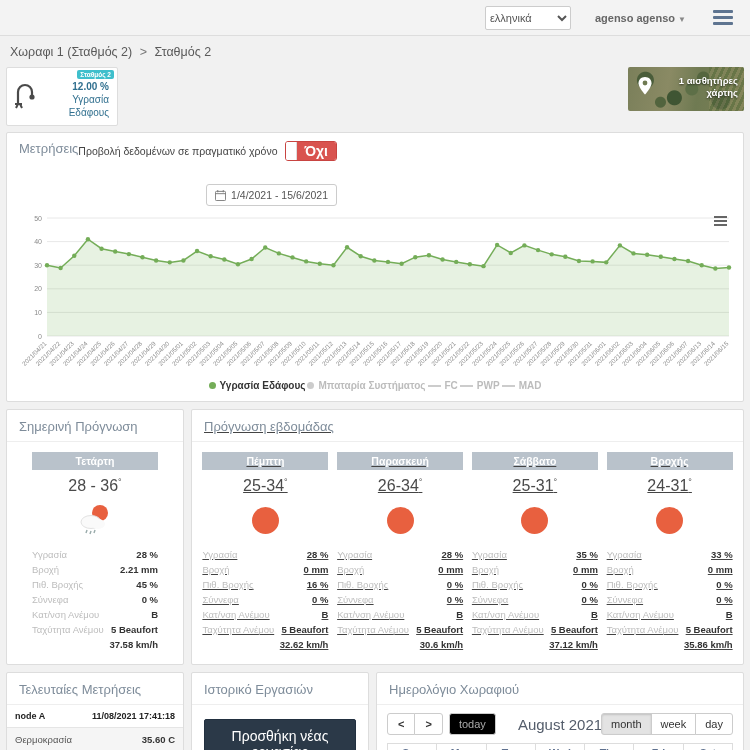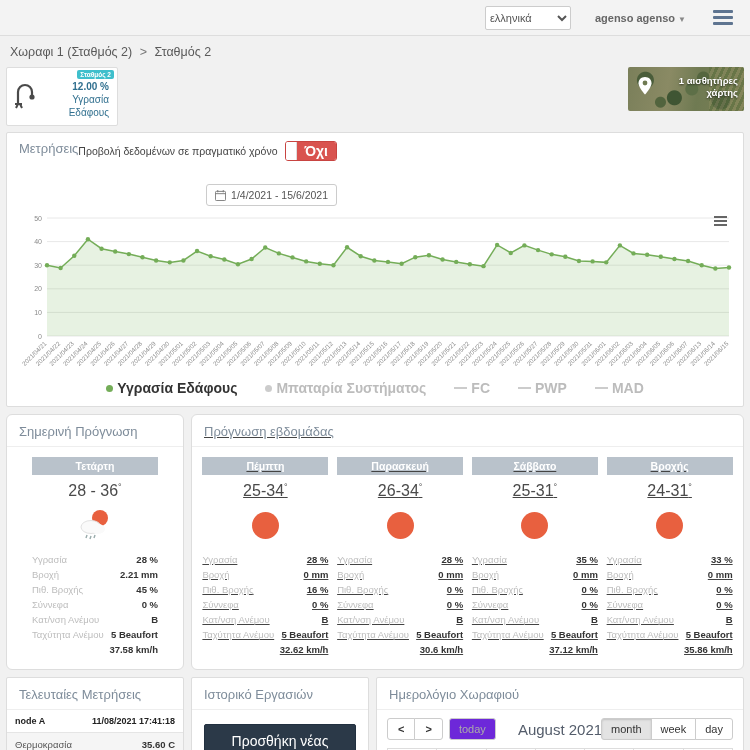--- a/index.html
+++ b/index.html
@@ -59,31 +59,31 @@
     overflow:hidden; cursor:pointer; }
   .rt-toggle .knob { width:11px; background:#fff; border-right:1px solid #ddd; }
   .rt-toggle .state { background:#d9534f; color:#fff; font-size:14px; font-weight:bold;
     display:flex; align-items:center; padding:0 8px; }
   .date-btn { display:inline-flex; align-items:center; gap:5px; background:#fff; border:1px solid #ccc;
     border-radius:3px; padding:4px 8px; font-size:10.5px; color:#555; cursor:pointer; }
   .chart-wrap { position:relative; padding:2px 10px 0 10px; }
   .chart-menu { position:absolute; top:8px; right:14px; display:flex; flex-direction:column; gap:2px;
     cursor:pointer; padding:2px; }
   .chart-menu span { width:13px; height:2px; background:#666; }
-  .legend { display:flex; justify-content:center; gap:28px; padding:0 0 10px 0; margin-top:-4px;
-    font-size:14px; align-items:center; }
+  .legend { display:flex; justify-content:center; gap:2px; padding:0 0 10px 0; margin-top:-4px;
+    font-size:10px; align-items:center; }
   .legend .item { display:flex; align-items:center; gap:4px; cursor:pointer; }
   .legend .dot { width:7px; height:7px; border-radius:50%; }
   .legend .bar { width:13px; height:2px; background:#ccc; }
   .legend .on  { color:#333; font-weight:bold; }
   .legend .off { color:#bcbcbc; font-weight:bold; }
 
   
   .fc-row { display:flex; gap:7px; margin:0 6px 7px 6px; }
-  .fc-row .panel { margin:0;border-radius:6px; }
+  .fc-row .panel { margin:0; }
   .today-panel { width:178px; flex:0 0 178px; }
   .week-panel { flex:1;text-decoration:underline; }
   .day-cols { display:flex; justify-content:space-around; padding:10px 6px 12px 6px; }
   .day-col { width:126px; text-align:center; }
   .day-banner { background:#b9c2cb; color:#fff; font-size:10.5px; font-weight:bold;
     padding:3px 0; margin-bottom:7px; }
   .day-temp { font-size:16px; color:#4a4a4a; margin-bottom:8px; }
   .day-temp sup { font-size:9px; }
   .day-icon { height:34px; display:flex; align-items:center; justify-content:center; margin-bottom:10px; }
   .sun-circle { width:27px; height:27px; border-radius:50%; background:#e8603f; }
@@ -117,21 +117,21 @@
   .cal-toolbar { display:flex; align-items:center; margin-bottom:8px; position:relative; }
   .cal-title { position:absolute; left:0; right:0; text-align:center; font-size:15px; color:#545d6b; }
   .fc-btn { background:#fff; border:1px solid #ccc; color:#333; font-size:11px; padding:3px 9px;
     cursor:pointer; font-family:inherit; line-height:14px; }
   .fc-btn.arrow { font-weight:bold; padding:3px 10px; }
   .btn-group { display:inline-flex; }
   .btn-group .fc-btn + .fc-btn { margin-left:-1px; }
   .btn-group .fc-btn:first-child { border-radius:3px 0 0 3px; }
   .btn-group .fc-btn:last-child { border-radius:0 3px 3px 0; }
   .fc-btn.single { border-radius:3px; margin-left:6px; }
-  .fc-btn.disabled { color:#aaa; background:#6d28d9; cursor:default; }
+  .fc-btn.disabled { color:#aaa; background:#000000; cursor:default; }
   .fc-btn.active { background:#e3e3e3; box-shadow:inset 0 1px 2px rgba(0,0,0,.15); }
   .cal-views { margin-left:auto; z-index:1; }
   .cal-grid { width:100%; border-collapse:collapse; table-layout:fixed; }
   .cal-grid th { border:1px solid #ddd; font-size:10.5px; font-weight:bold; color:#5f718f;
     padding:3px 0; background:#fff; }
   .cal-grid td { border:1px solid #ddd; height:48px; vertical-align:top; text-align:right;
     font-size:10.5px; color:#5f718f; padding:2px 4px; background:#fff; cursor:pointer; }
 
   .axis-text { font-size:7px; fill:#8a8a8a; }
   .xlab { font-size:6.3px; fill:#8a8a8a; }

